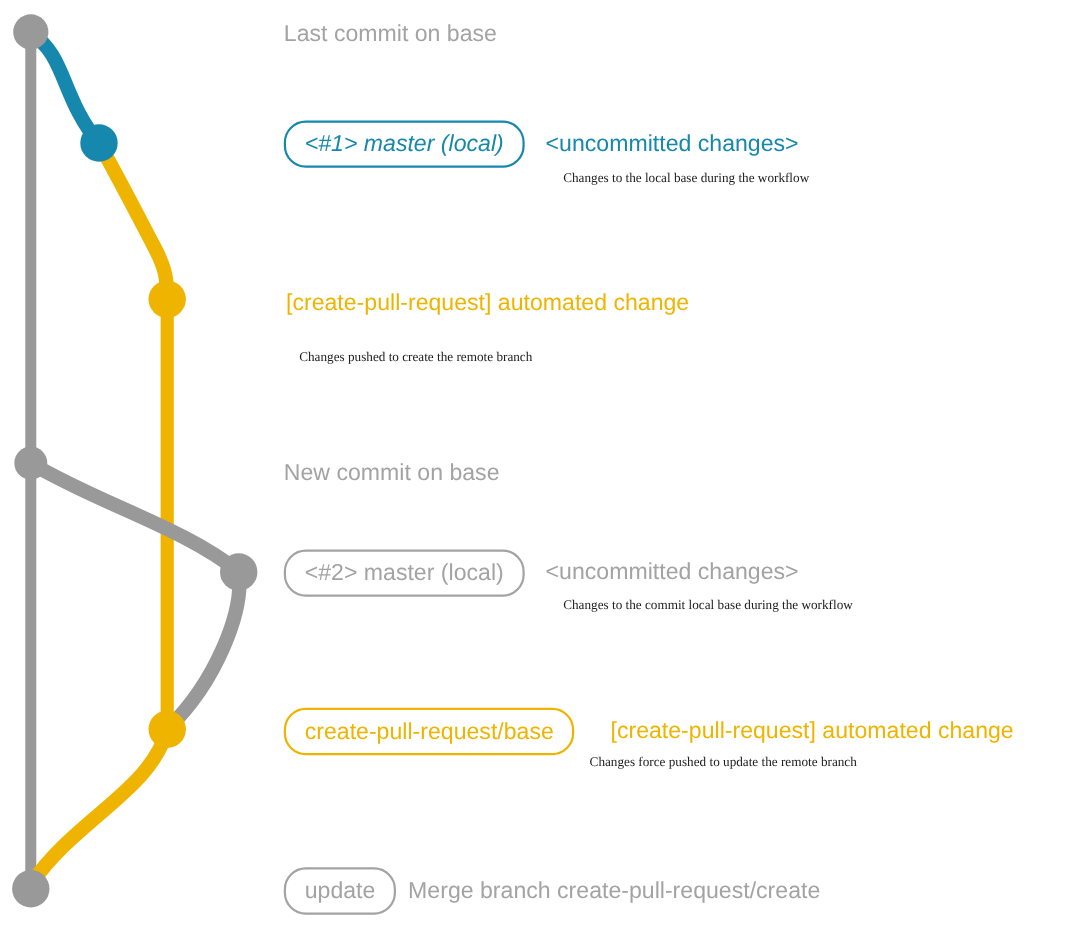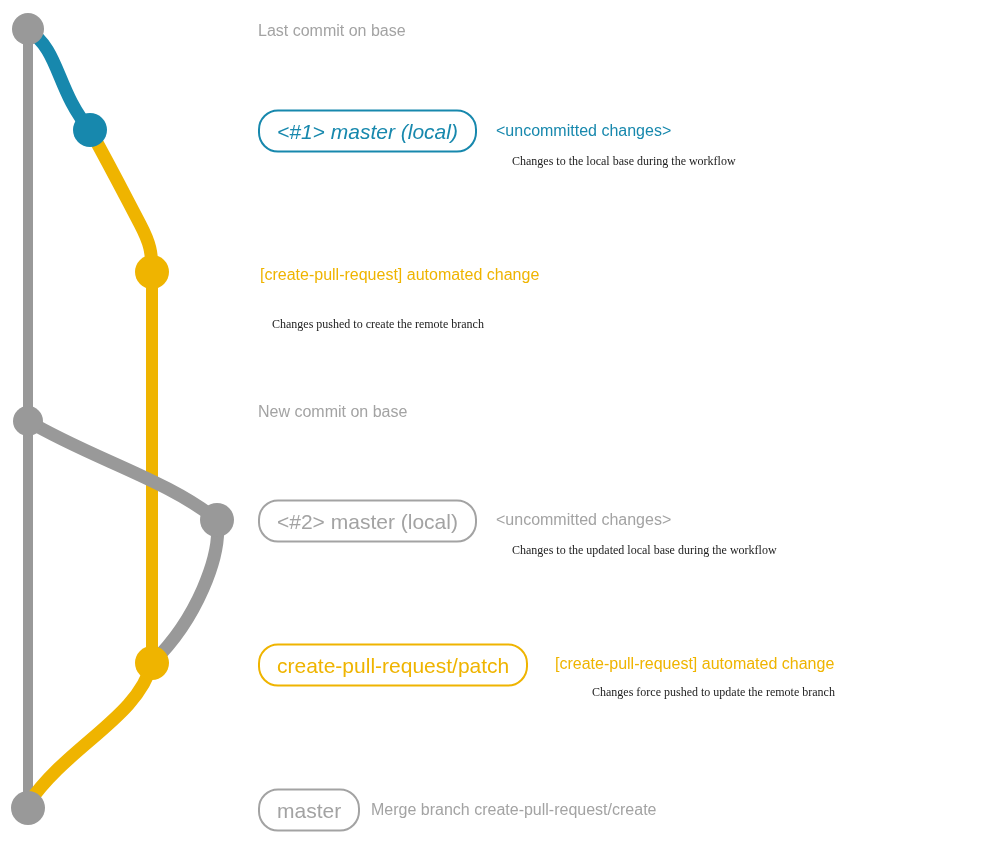--- a/index.html
+++ b/index.html
@@ -11,21 +11,21 @@
   }
   *{margin:0;padding:0;box-sizing:border-box;}
   html,body{background:#ffffff;}
   body{
     width:988px;height:843px;position:relative;overflow:hidden;
     font-family:"Liberation Sans", sans-serif;
   }
   #graph{position:absolute;left:0;top:0;}
   .lbl{
     position:absolute;white-space:nowrap;line-height:1;
-    transform:translateY(-50%);font-size:16px;
+    transform:translateY(-50%);font-size:21px;
   }
   .gray-lbl{color:var(--c-graytext);}
   .blue-lbl{color:var(--c-blue);}
   .yellow-lbl{color:var(--c-yellow);}
   .serif-lbl{
     font-family:Liberation Serif, serif;
     font-size:12px;color:var(--c-ink);
   }
   .badge{
     position:absolute;transform:translateY(-50%);
@@ -64,24 +64,24 @@
 
 <div class="lbl gray-lbl" style="left:258px;top:31px;">Last commit on base</div>
 
 <div class="badge blue" style="left:258px;top:131px;font-style:italic;">&lt;#1&gt; master (local)</div>
 <div class="lbl blue-lbl" style="left:496px;top:131px;">&lt;uncommitted changes&gt;</div>
 <div class="lbl serif-lbl" style="left:512px;top:161px;">Changes to the local base during the workflow</div>
 
 <div class="lbl yellow-lbl" style="left:260px;top:275px;">[create-pull-request] automated change</div>
 <div class="lbl serif-lbl" style="left:272px;top:324px;">Changes pushed to create the remote branch</div>
 
-<div class="lbl gray-lbl" style="left:258px;top:412px;">New commit on base</div>
+<div class="lbl gray-lbl" style="left:258px;top:430px;">New commit on base</div>
 
 <div class="badge gray" style="left:258px;top:521px;">&lt;#2&gt; master (local)</div>
 <div class="lbl gray-lbl" style="left:496px;top:520px;">&lt;uncommitted changes&gt;</div>
-<div class="lbl serif-lbl" style="left:512px;top:550px;">Changes to the updated local base during the workflow</div>
+<div class="lbl serif-lbl" style="left:512px;top:550px;">Changes to the commit local base during the workflow</div>
 
-<div class="badge yellow" style="left:258px;top:665px;">create-pull-request/patch</div>
+<div class="badge yellow" style="left:258px;top:665px;">create-pull-request/base</div>
 <div class="lbl yellow-lbl" style="left:555px;top:664px;">[create-pull-request] automated change</div>
-<div class="lbl serif-lbl" style="left:592px;top:692px;">Changes force pushed to update the remote branch</div>
+<div class="lbl serif-lbl" style="left:536px;top:692px;">Changes force pushed to update the remote branch</div>
 
-<div class="badge gray" style="left:258px;top:810px;">master</div>
+<div class="badge gray" style="left:258px;top:810px;">update</div>
 <div class="lbl gray-lbl" style="left:371px;top:810px;">Merge branch create-pull-request/create</div>
 
 </body></html>

